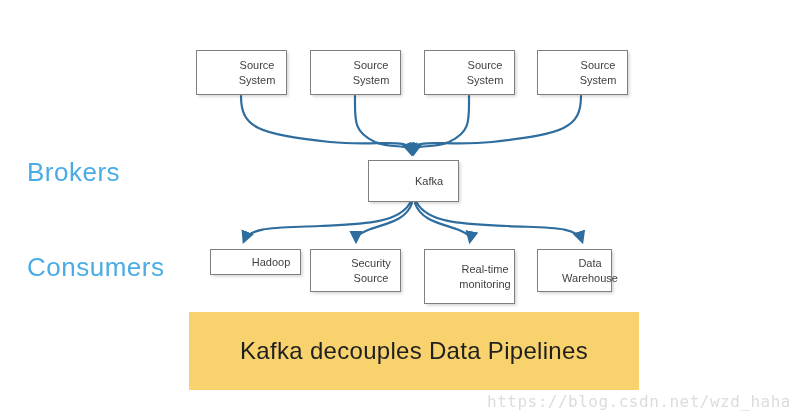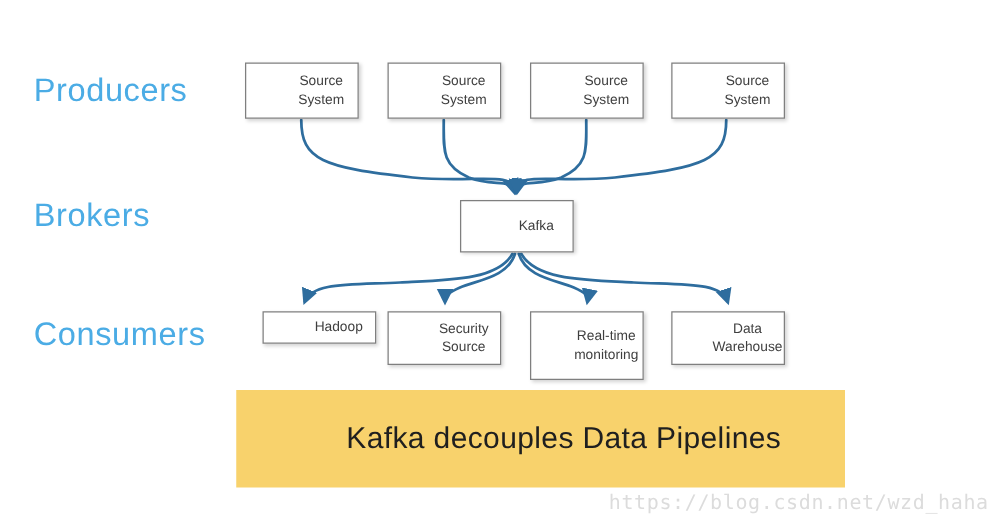--- a/index.html
+++ b/index.html
@@ -20,35 +20,33 @@
   }
   .node .box-label{
     display:inline-block;max-width:62px;
     font-size:11px;line-height:1.35;color:#3f3f3f;text-align:center;
   }
   .arrows{position:absolute;left:0;top:0;z-index:1;}
   .banner{
     position:absolute;left:189px;top:312px;width:450px;height:78px;
     background:#F8D26C;display:flex;align-items:center;justify-content:center;
     z-index:2;
-    padding-left:37px;
   }
   .banner-text{font-size:24px;color:#1f1f1f;letter-spacing:0.3px;}
   .watermark{
     position:absolute;left:487px;top:392px;z-index:3;
     font-family:"DejaVu Sans Mono", monospace;font-size:16px;color:#DCDCDC;
     letter-spacing:0.5px;white-space:nowrap;
   }
 </style>
 </head>
 <body>
 
 <div class="stage">
 
-  <div class="row-label" style="top:57px">Producers</div>
   <div class="row-label" style="top:157px">Brokers</div>
   <div class="row-label" style="top:252px">Consumers</div>
 
   <svg class="arrows" width="799" height="419" viewBox="0 0 799 419">
     <defs>
       <marker id="ah" markerWidth="8" markerHeight="8" refX="4.5" refY="3" orient="auto">
         <path d="M0,0 L6,3 L0,6 Z" fill="#2E6D9E"></path>
       </marker>
     </defs>
     <g fill="none" stroke="#2E6D9E" stroke-width="2.2" stroke-linecap="round">
@@ -82,21 +80,21 @@
 
   <div class="node" style="left:210px;top:249px;width:91px;height:26px">
     <span class="box-label">Hadoop</span>
   </div>
   <div class="node" style="left:310px;top:249px;width:91px;height:43px">
     <span class="box-label">Security Source</span>
   </div>
   <div class="node" style="left:424px;top:249px;width:91px;height:55px">
     <span class="box-label">Real-time monitoring</span>
   </div>
-  <div class="node" style="left:537px;top:249px;width:91px;height:43px">
+  <div class="node" style="left:537px;top:249px;width:75px;height:43px">
     <span class="box-label">Data Warehouse</span>
   </div>
 
   <div class="banner">
     <span class="banner-text">Kafka decouples Data Pipelines</span>
   </div>
 
   <div class="watermark">https://blog.csdn.net/wzd_haha</div>
 
 </div>

